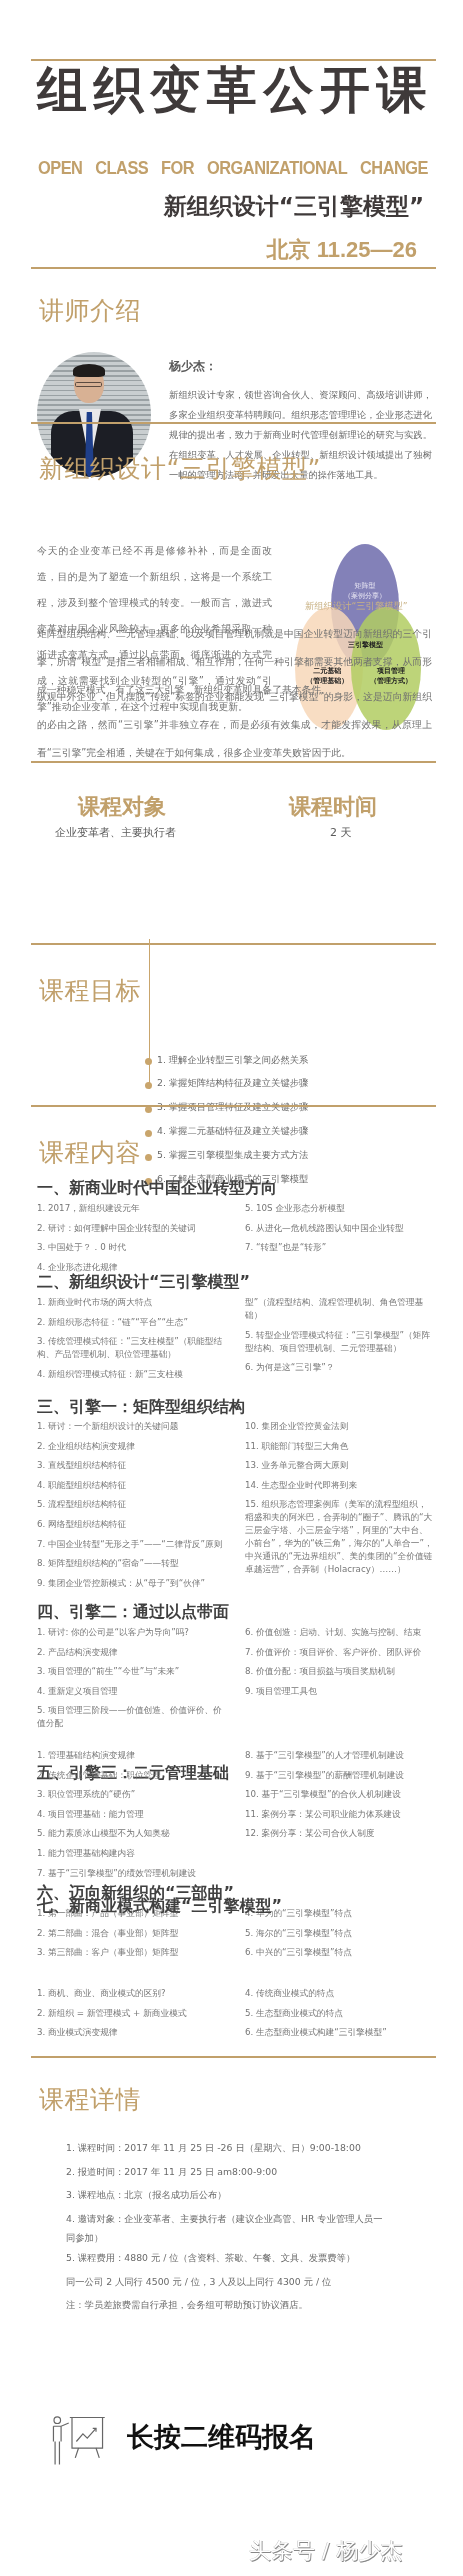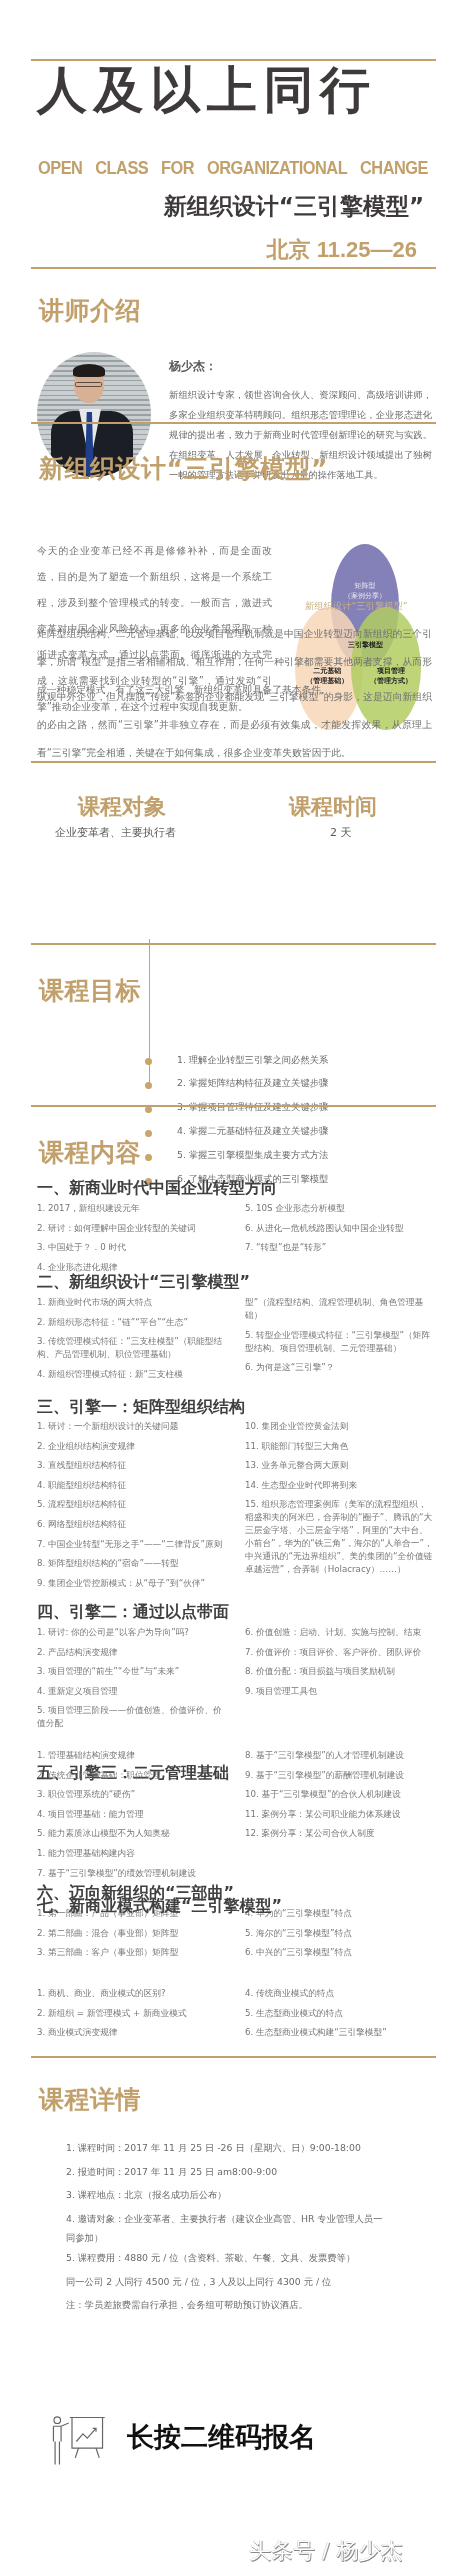--- a/index.html
+++ b/index.html
@@ -31,21 +31,21 @@
     font-size: 23px; font-weight: bold; color: #3f3a3a; white-space: nowrap;
   }
   .date-line {
     position: absolute; right: 46px; top: 170px;
     font-size: 22px; font-weight: bold; color: #c1a06b; white-space: nowrap;
     font-family: "Liberation Sans", sans-serif;
   }
 
   .section-title {
     position: absolute; left: 39px;
-    font-size: 25px; font-weight: bold; color: #c1a06b; white-space: nowrap;
+    font-size: 25px; font-weight: normal; color: #c1a06b; white-space: nowrap;
     letter-spacing: 0.5px;
   }
 
   
   .avatar {
     position: absolute; left: 37px; top: 352px; width: 114px; height: 125px;
     border-radius: 50%; overflow: hidden;
     background: repeating-linear-gradient(180deg, #c9ced0 0px, #c9ced0 3.3px, #9aa1a4 3.3px, #9aa1a4 4.9px);
   }
   .avatar .head {
@@ -104,21 +104,21 @@
   .col-title {
     position: absolute; top: 792px; font-size: 22px; font-weight: bold; color: #c1a06b; white-space: nowrap;
   }
   .col-value {
     position: absolute; top: 825px; font-size: 11px; color: #5a5a5a; white-space: nowrap;
   }
 
   
   .goal-line { position: absolute; left: 149px; top: 940px; width: 1.1px; height: 153px; background: #c9a56c; }
   .goal-item {
-    position: absolute; left: 157px; font-size: 9.3px; color: #6a6a6a; white-space: nowrap; margin-left: 20px;
+    position: absolute; left: 157px; font-size: 9.3px; color: #6a6a6a; white-space: nowrap;
   }
   .goal-dot {
     position: absolute; left: 145px; width: 7px; height: 7px; border-radius: 50%; background: #c9a56c;
   }
 
   
   .ch-title {
     position: absolute; left: 37px; font-size: 16px; font-weight: bold; color: #404040; white-space: nowrap;
   }
   .ch-col {
@@ -140,21 +140,21 @@
   }
   .watermark {
     position: absolute; left: 249px; top: 2536px; font-size: 22px; color: #ffffff; white-space: nowrap;
     text-shadow: 0.5px 0.5px 0 #888, 1.1px 1.1px 0.5px #aaa, -0.5px 0 0 #bbb;
   }
 </style>
 </head>
 <body>
 
 <div class="rule" style="top:59px;" data-name="top-divider"></div>
-<div class="main-title" data-name="page-title">人及以上同行</div>
+<div class="main-title" data-name="page-title">组织变革公开课</div>
 <div class="en-title" data-name="english-subtitle">
   <span data-name="english-word">OPEN</span>
   <span data-name="english-word">CLASS</span>
   <span data-name="english-word">FOR</span>
   <span data-name="english-word">ORGANIZATIONAL</span>
   <span data-name="english-word">CHANGE</span>
 </div>
 <div class="sub-title" style="top:191px;" data-name="page-subtitle">新组织设计“三引擎模型”</div>
 <div class="date-line" style="top:235px;" data-name="location-date">北京 11.25—26</div>
 <div class="rule" style="top:267px;" data-name="divider"></div>

